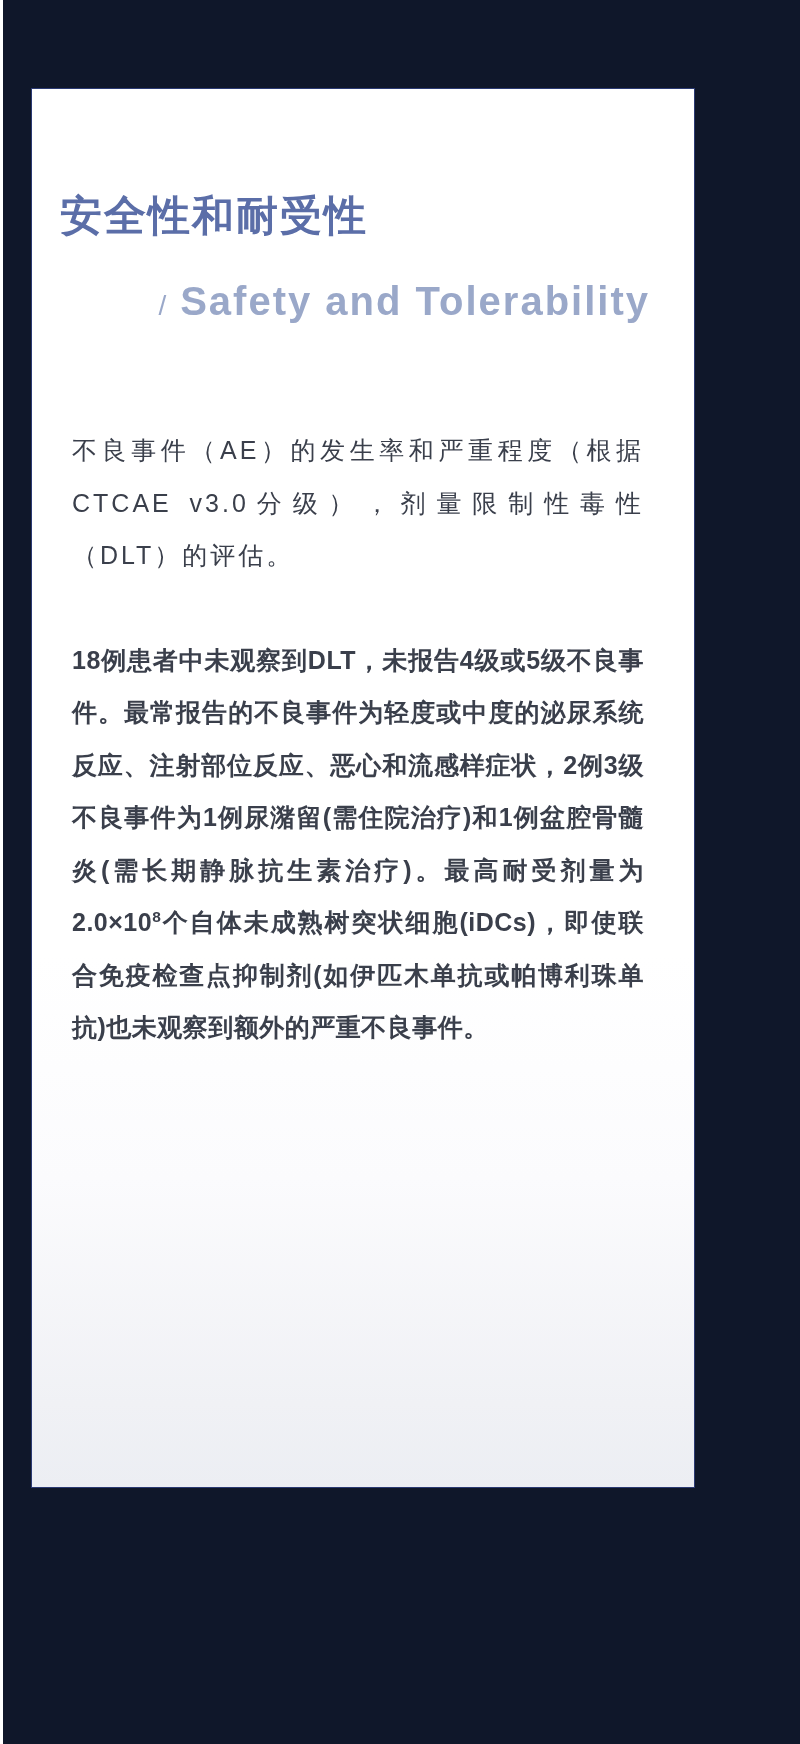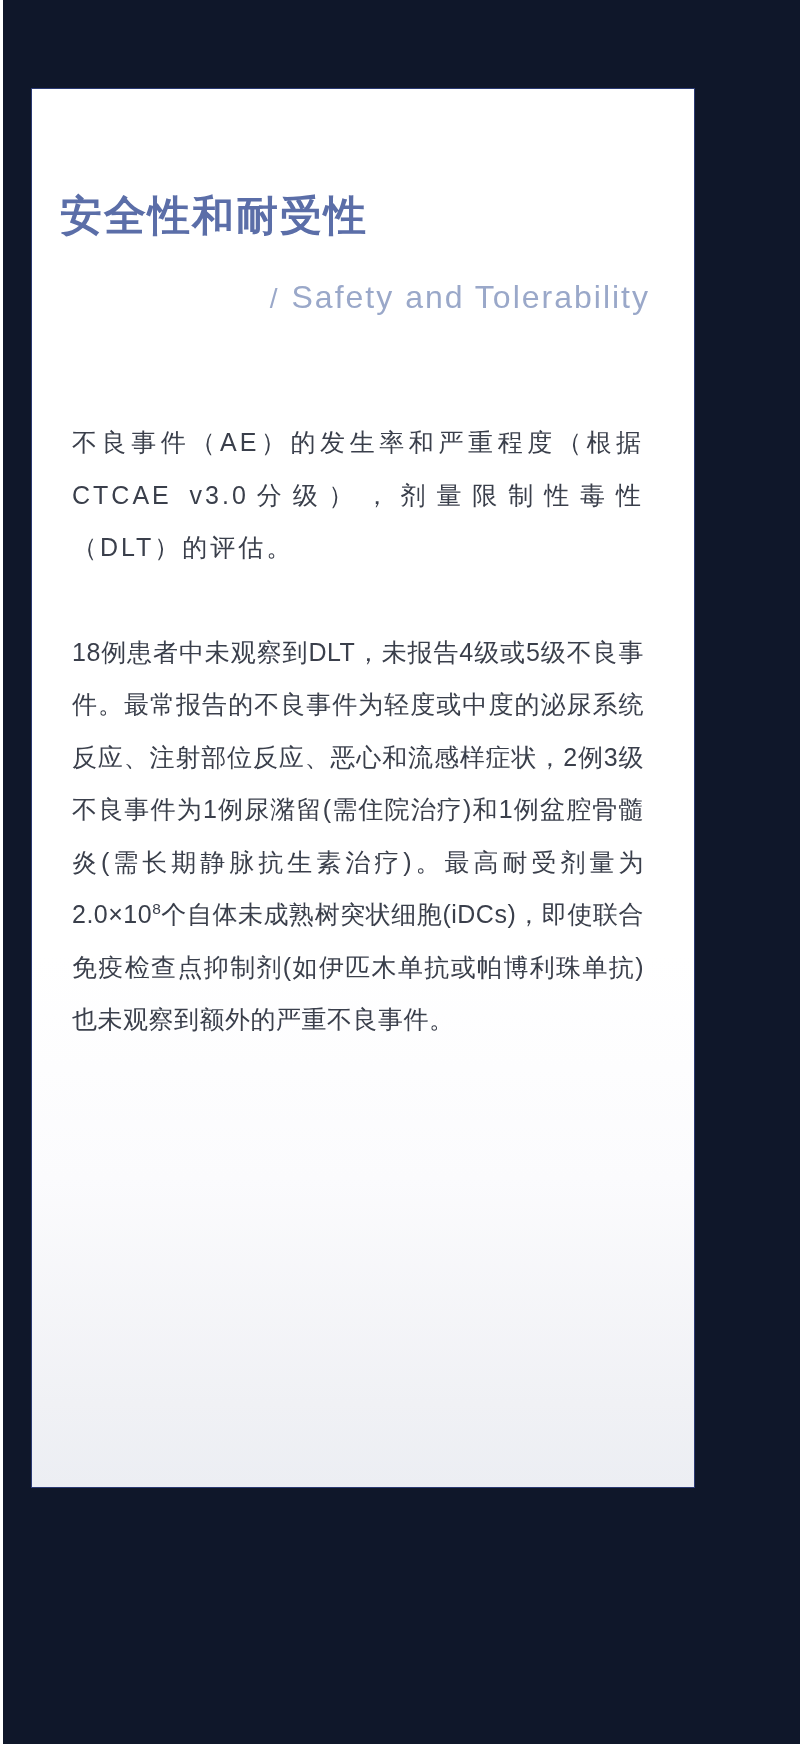--- a/index.html
+++ b/index.html
@@ -72,22 +72,22 @@
   }
 
   .slash {
     color: #9aa8c9;
     font-size: 28px;
     font-weight: 300;
   }
 
   .title-en {
     color: #9aa8c9;
-    font-size: 32px;
-    font-weight: 400;
+    font-size: 40px;
+    font-weight: 700;
     letter-spacing: 2px;
     white-space: nowrap;
   }
 
   .body-block {
     margin-top: 100px;
     padding-right: 4px;
   }
 
   p.para {
@@ -99,20 +99,21 @@
     text-justify: inter-ideograph;
   }
 
   p.para-1 {
     letter-spacing: 3px;
   }
 
   p.para-2 {
     margin-top: 52px;
     letter-spacing: 0.5px;
+    font-weight: bold;
   }
 
   sup {
     font-size: 0.62em;
     vertical-align: super;
     line-height: 0;
   }
 </style>
 </head>
 <body>

